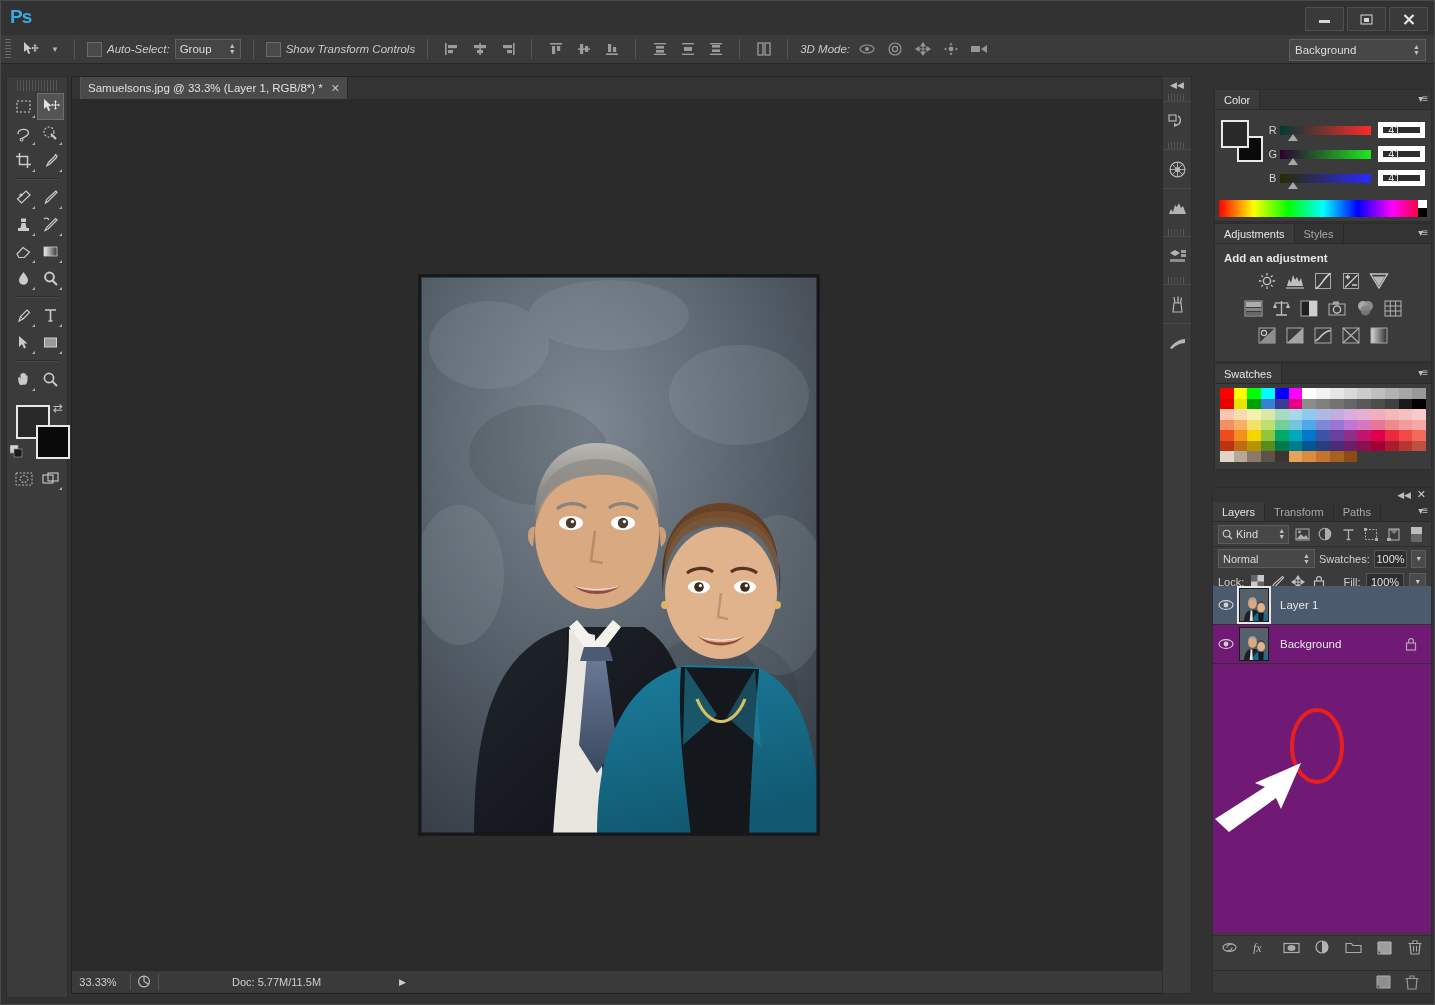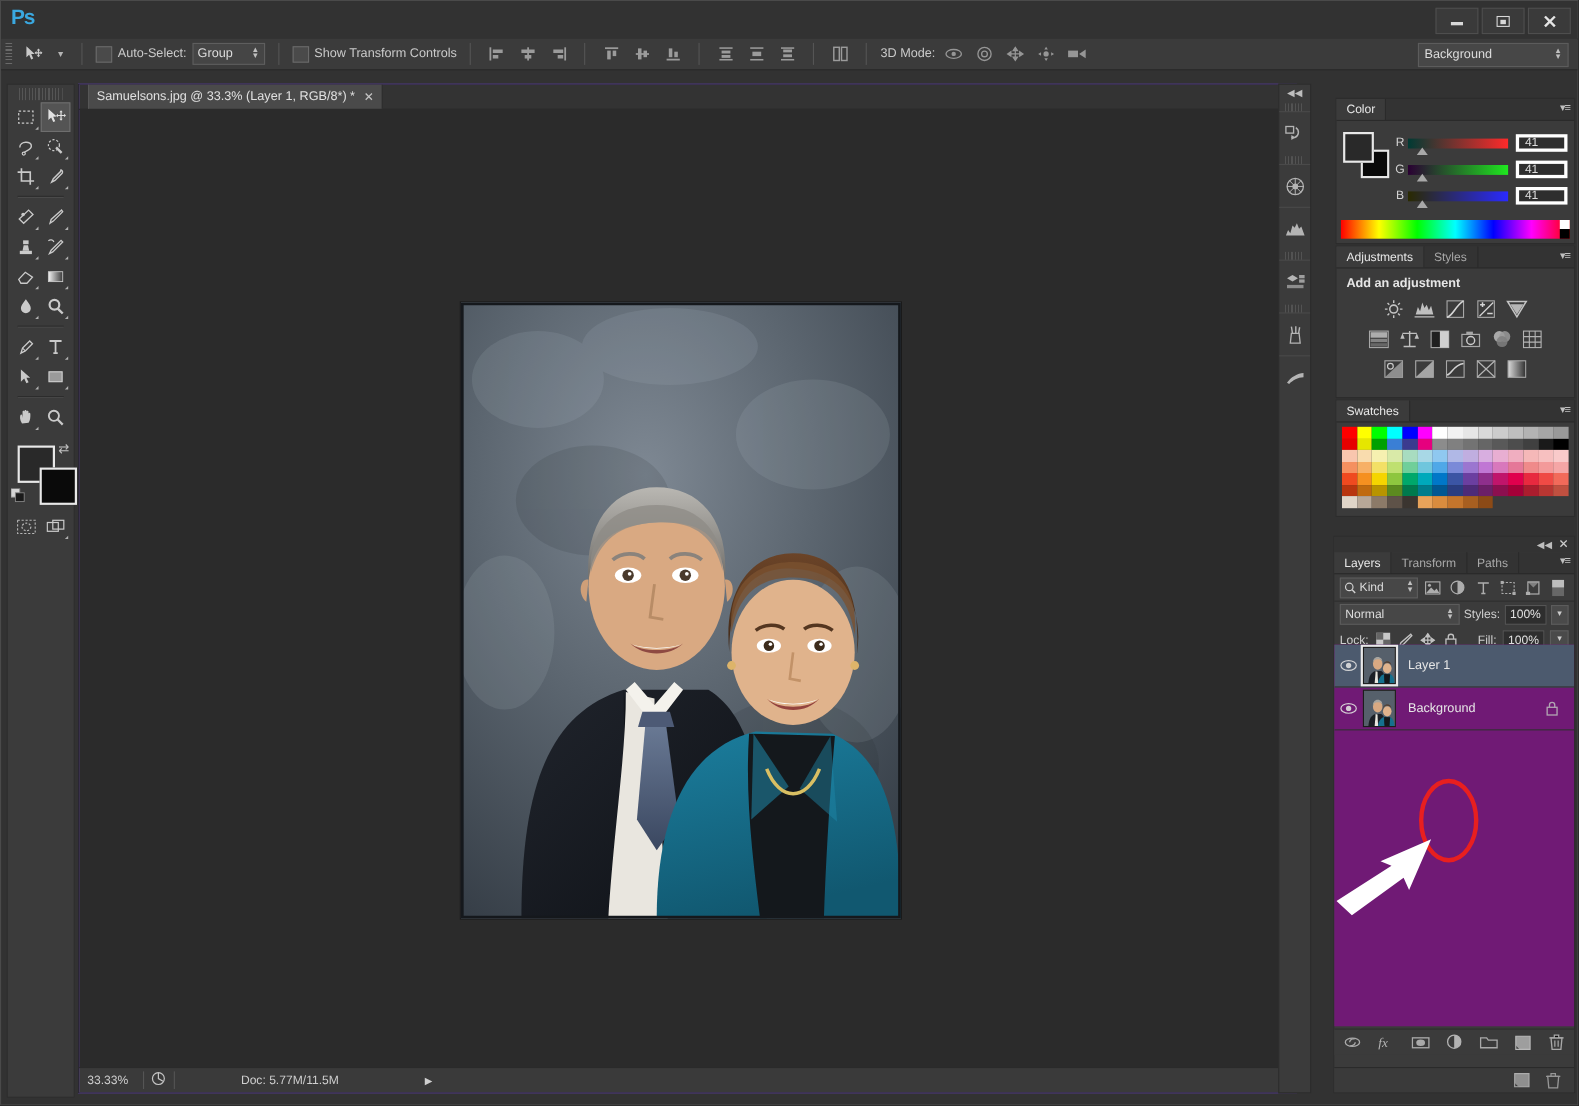--- a/index.html
+++ b/index.html
@@ -25,21 +25,21 @@
   .optionsbar{position:absolute;left:0;top:34px;width:100%;height:28px;
               background:#3b3b3b;border-bottom:1px solid #262626;}
   .ob-grip{position:absolute;left:4px;top:4px;width:6px;height:20px;
            background:repeating-linear-gradient(to bottom,#6a6a6a 0,#6a6a6a 1px,transparent 1px,transparent 3px);}
   .ob-row{position:absolute;left:16px;top:0;height:28px;display:flex;align-items:center;gap:5px;}
   .ob-toolicon{width:26px;height:22px;display:flex;align-items:center;justify-content:center;}
   .ob-caret{width:14px;height:22px;display:flex;align-items:center;justify-content:center;
             font-size:8px;color:#b4b4b4;}
   .ob-sep{width:1px;height:20px;background:#555;margin:0 7px;}
   .ob-check{width:13px;height:13px;background:#4a4a4a;border:1px solid #6a6a6a;}
-  .ob-label{font-size:11.5px;color:#cacaca;white-space:nowrap;}
+  .ob-label{font-size:11.5px;color:#cacaca;white-space:nowrap;font-style:italic;}
   .ob-select{height:18px;min-width:56px;background:#454545;border:1px solid #5e5e5e;
              display:flex;align-items:center;justify-content:space-between;
              padding:0 4px;font-size:11.5px;color:#dcdcdc;}
   .spin{font-size:7px;line-height:6px;color:#c0c0c0;text-align:center;}
   .ob-alignicon{width:23px;height:22px;display:flex;align-items:center;justify-content:center;opacity:.78;}
   .ws-select{position:absolute;right:8px;top:4px;width:125px;height:20px;background:#474747;
              border:1px solid #5c5c5c;display:flex;align-items:center;justify-content:space-between;
              padding:0 5px;font-size:11.5px;color:#dcdcdc;}
 
   
@@ -54,36 +54,36 @@
   .tool .tri{position:absolute;right:2px;bottom:2px;width:0;height:0;
              border-left:3px solid transparent;border-bottom:3px solid #b0b0b0;}
   .tb-div{height:1px;background:#2c2c2c;margin:4px 6px;border-bottom:1px solid #4a4a4a;}
   .swatch-wrap{position:relative;height:62px;margin-top:6px;}
   .sw-fg{position:absolute;left:9px;top:6px;width:30px;height:30px;background:#292929;border:2px solid #e8e8e8;}
   .sw-bg{position:absolute;left:29px;top:26px;width:30px;height:30px;background:#0a0a0a;border:2px solid #e8e8e8;}
   .sw-swap{position:absolute;right:4px;top:2px;font-size:12px;color:#c0c0c0;}
   .sw-def{position:absolute;left:3px;bottom:4px;width:13px;height:13px;}
 
   
-  .docarea{position:absolute;left:70px;top:75px;right:255px;bottom:10px;background:#8b5cf6;
+  .docarea{position:absolute;left:70px;top:75px;right:255px;bottom:10px;background:#15803d;
            border:1px solid #222;}
   .tabstrip{position:absolute;left:0;top:0;height:22px;width:100%;background:#333;
             border-bottom:1px solid #232323;}
   .doctab{position:absolute;left:8px;top:0;height:22px;background:#4a4a4a;
           display:flex;align-items:center;padding:0 7px;font-size:11.5px;color:#e0e0e0;
           border-right:1px solid #2a2a2a;border-left:1px solid #565656;}
   .doctab .x{margin-left:8px;font-size:11px;color:#c4c4c4;}
   .canvas{position:absolute;left:0;top:22px;right:0;bottom:22px;background:#2b2b2b;overflow:hidden;}
   .photo{position:absolute;left:347px;top:176px;width:400px;height:560px;
          box-shadow:0 0 0 1px #1a1a1a;overflow:hidden;background:#4c5560;}
   .statusbar{position:absolute;left:0;bottom:0;width:100%;height:22px;background:#3a3a3a;
              border-top:1px solid #2a2a2a;display:flex;align-items:center;font-size:11px;color:#cfcfcf;}
   .zoomfield{width:52px;text-align:center;}
   .sb-sep{width:1px;height:16px;background:#555;margin:0 6px;}
-  .docinfo{margin-left:17px;padding-left:37px;}
+  .docinfo{margin-left:30px;padding-left:37px;}
   .sb-arrow{margin-left:78px;font-size:9px;color:#d0d0d0;}
   .vscroll{position:absolute;right:1px;top:22px;bottom:22px;width:13px;background:#333;border-left:1px solid #2a2a2a;}
 
   
   .icondock{position:absolute;right:242px;top:75px;width:28px;bottom:10px;background:#3b3b3b;
             border:1px solid #2c2c2c;}
   .dock-collapse{height:15px;display:flex;align-items:center;justify-content:center;font-size:9px;color:#bdbdbd;}
   .dock-cell{height:38px;display:flex;align-items:center;justify-content:center;border-top:1px solid #4a4a4a;}
   .dock-grip{height:7px;background:repeating-linear-gradient(to right,#6a6a6a 0,#6a6a6a 1px,transparent 1px,transparent 3px);
              margin:2px 5px 0;opacity:.5;}
@@ -100,21 +100,21 @@
 
   
   .colorbody{padding:8px 6px 6px;position:relative;height:88px;box-sizing:border-box;}
   .cp-fg{position:absolute;left:6px;top:10px;width:24px;height:24px;background:#292929;border:2px solid #e8e8e8;}
   .cp-bg{position:absolute;left:22px;top:26px;width:22px;height:22px;background:#0d0d0d;border:2px solid #e8e8e8;}
   .ch-row{display:flex;align-items:center;height:24px;margin-left:44px;}
   .ch-lbl{width:16px;font-size:11px;color:#d2d2d2;text-align:center;}
   .ch-track{width:94px;height:9px;position:relative;}
   .ch-thumb{position:absolute;left:8px;top:8px;width:0;height:0;border-left:5px solid transparent;
             border-right:5px solid transparent;border-bottom:7px solid #a8a8a8;}
-  .ch-val{width:48px;height:16px;background:#2e2e2e;border:3px solid #ffffff;margin-left:7px;
+  .ch-val{width:48px;height:16px;background:#2e2e2e;border:5px solid #ffffff;margin-left:7px;
           font-size:11px;color:#dcdcdc;display:flex;align-items:center;padding-left:5px;box-sizing:border-box;}
   .spectrum{height:17px;margin:2px 4px 4px;position:relative;
             background:linear-gradient(to right,#ff0000,#ffff00,#00ff00,#00ffff,#0000ff,#ff00ff,#ff0000);}
   .spectrum .wb{position:absolute;right:0;top:0;width:9px;height:100%;
                 background:linear-gradient(to bottom,#fff 0%,#fff 50%,#000 50%,#000 100%);}
 
   
   .adjbody{padding:6px 8px 9px;}
   .adj-title{font-size:11.5px;color:#e6e6e6;font-weight:bold;margin:2px 0 7px 1px;}
   .adj-row{display:flex;justify-content:center;gap:6px;margin-bottom:7px;}
@@ -1009,21 +1009,21 @@
             <rect x="0" y="0" width="11" height="7" fill="#d4d4d4"></rect>
           </svg>
       </div>
     </div>
 
     <div class="blendrow">
       <div class="blendsel">
         <span>Normal</span>
         <span class="spin">▲<br>▼</span>
       </div>
-      <div class="minilbl">Styles:</div>
+      <div class="minilbl">Swatches:</div>
       <div class="numbox">100%</div>
       <div class="numarrow">▼</div>
     </div>
 
     <div class="lockrow">
       <div class="minilbl">Lock:</div>
       <div class="lockico">
         <svg width="13" height="13">
             <rect width="13" height="13" fill="#d8d8d8"></rect>
             <rect x="0" y="0" width="6.5" height="6.5" fill="#6a6a6a"></rect>

